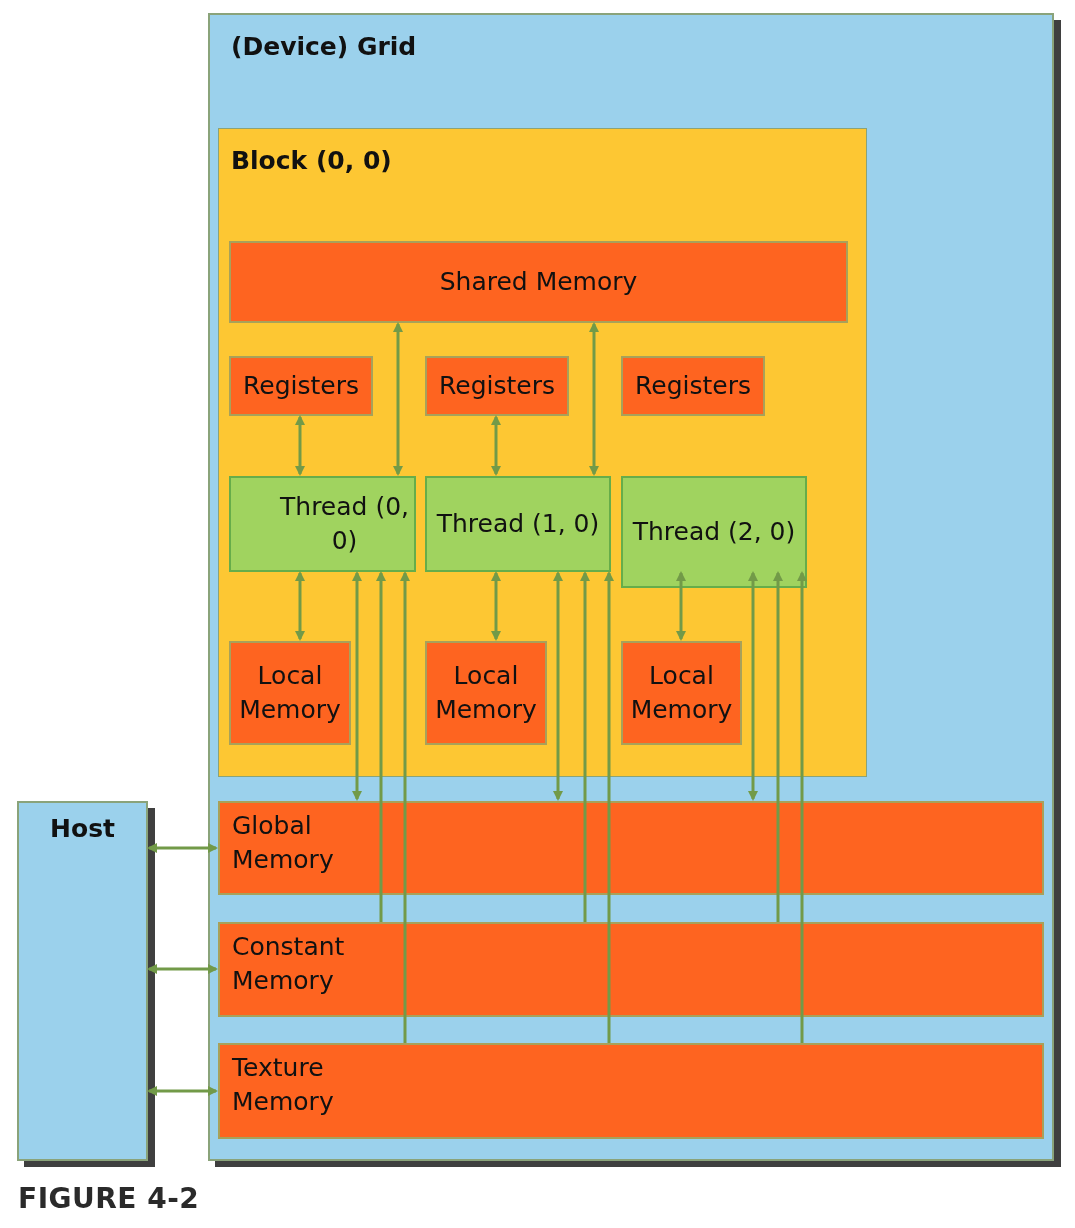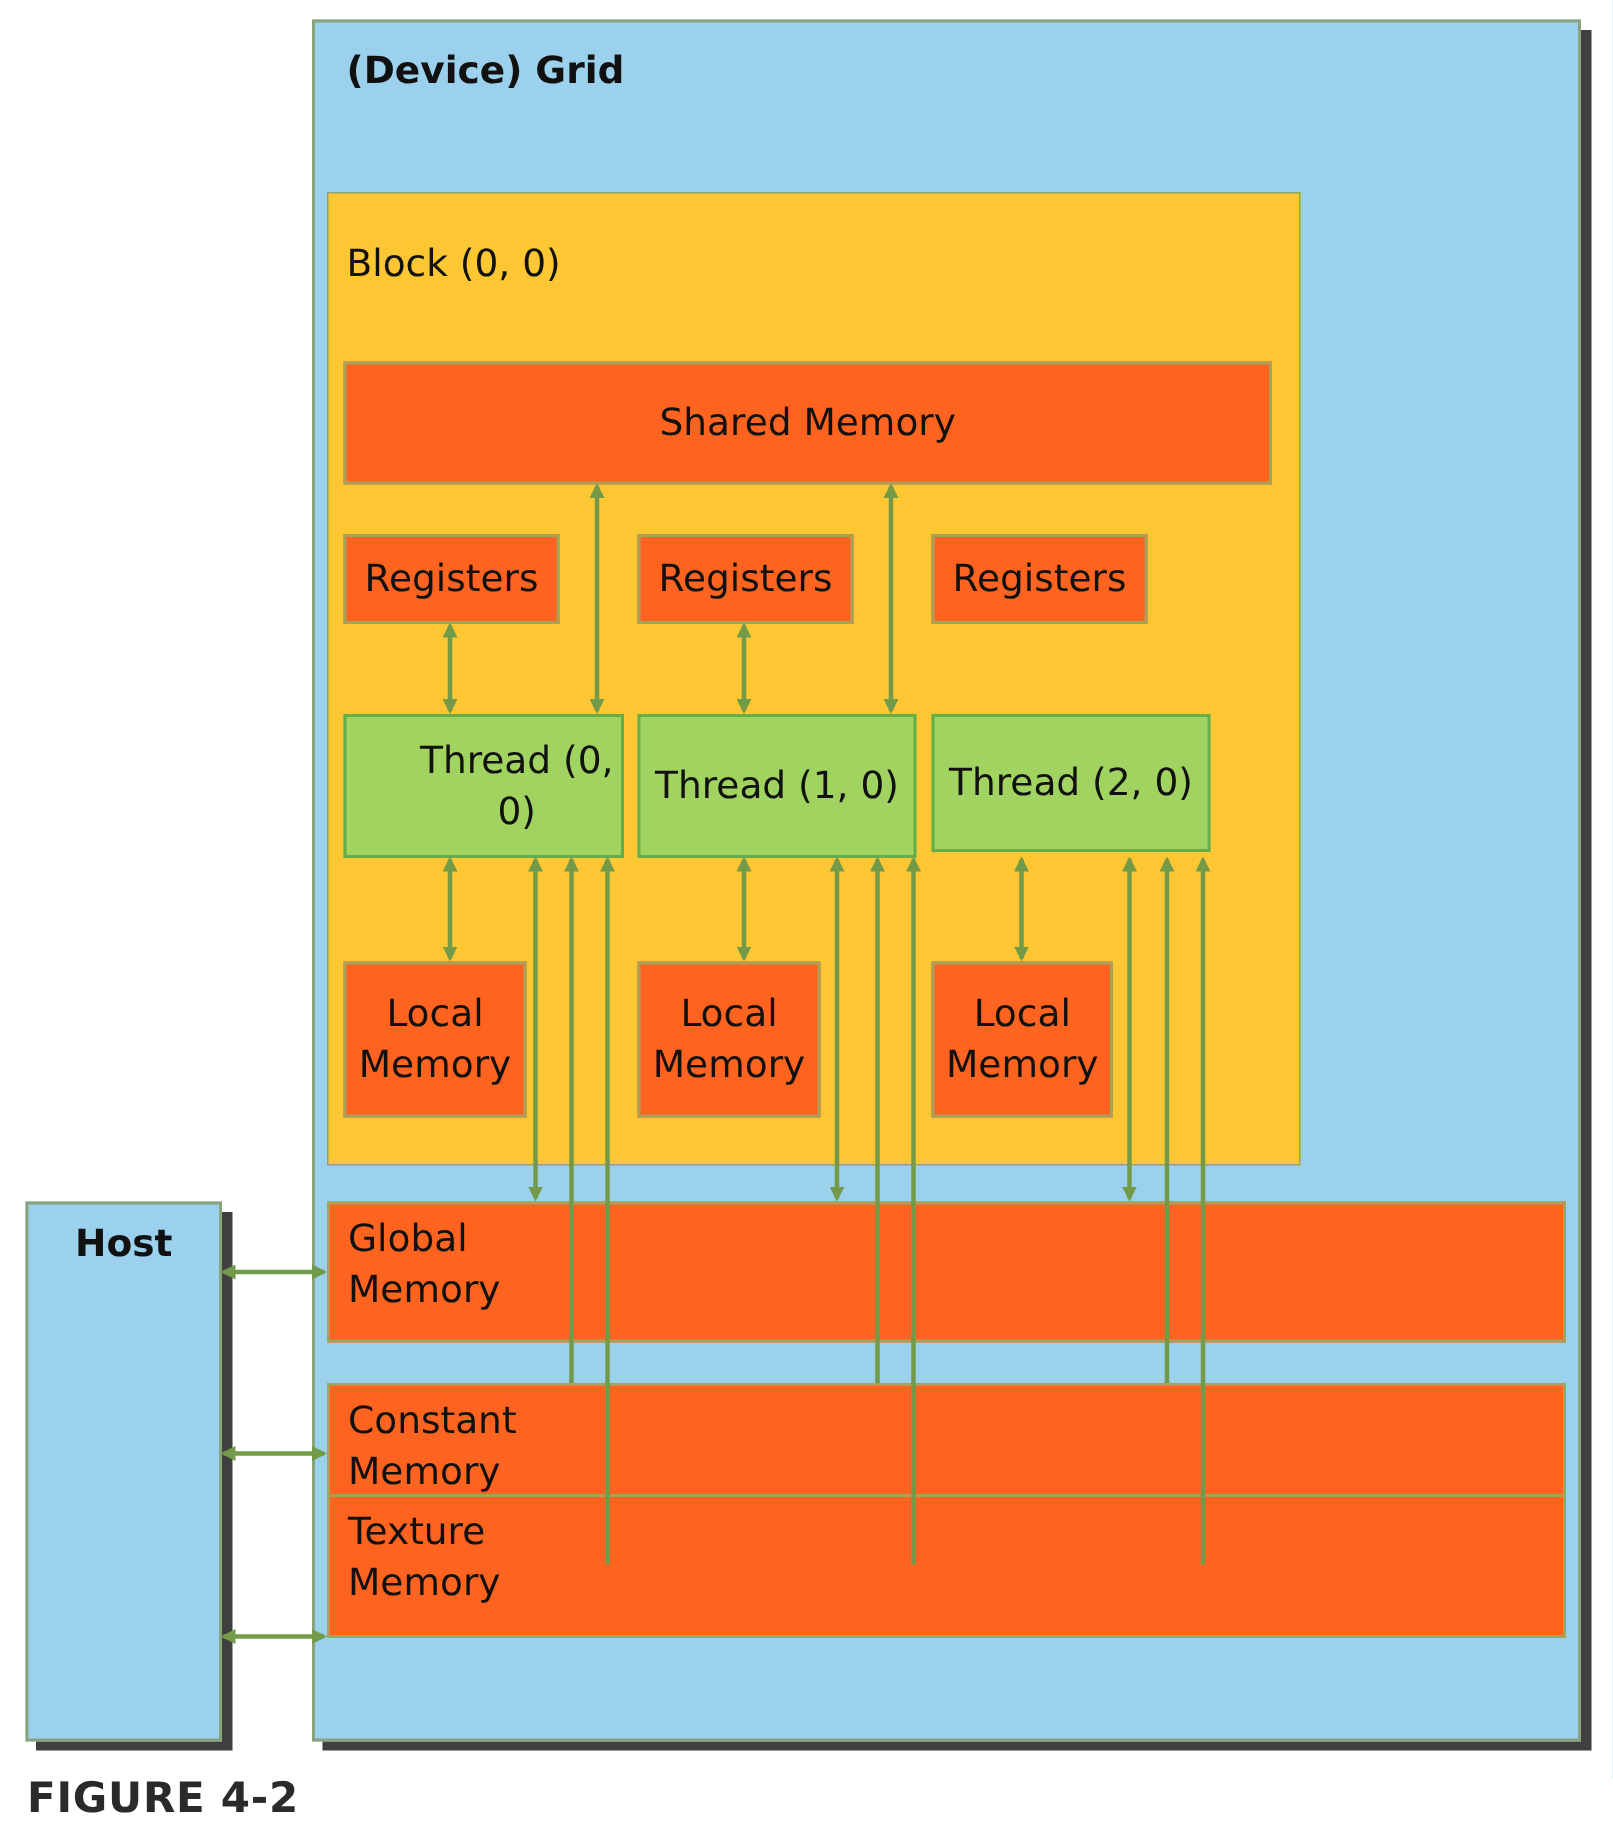--- a/index.html
+++ b/index.html
@@ -22,21 +22,21 @@
 <body>
 
 <div class="shadow" style="left:215px; top:20px; width:846px; height:1147px;"></div>
 <div class="shadow" style="left:24px; top:808px; width:131px; height:359px;"></div>
 
 <div class="box grid" style="left:208px; top:13px; width:846px; height:1148px;">
   <div class="lbl" style="left:21px; top:16px;font-weight:bold;">(Device) Grid</div>
 </div>
 
 <div class="box block" style="left:218px; top:128px; width:649px; height:649px;">
-  <div class="lbl" style="left:12px; top:31px;">Block (0, 0)</div>
+  <div class="lbl" style="left:12px; top:16px;font-weight:bold;">Block (0, 0)</div>
 </div>
 
 <div class="box mem center" style="left:229px; top:241px; width:619px; height:82px;">
   <span>Shared Memory</span>
 </div>
 
 <div class="box mem center" style="left:229px; top:356px; width:144px; height:60px;">
   <span>Registers</span>
 </div>
 <div class="box mem center" style="left:425px; top:356px; width:144px; height:60px;">
@@ -45,21 +45,21 @@
 <div class="box mem center" style="left:621px; top:356px; width:144px; height:60px;">
   <span>Registers</span>
 </div>
 
 <div class="box thread center" style="left:229px; top:476px; width:187px; height:96px;padding-left:44px;">
   <span>Thread (0, 0)</span>
 </div>
 <div class="box thread center" style="left:425px; top:476px; width:186px; height:96px;text-align:center;">
   <span>Thread (1, 0)</span>
 </div>
-<div class="box thread center" style="left:621px; top:476px; width:186px; height:92px;">
+<div class="box thread center" style="left:621px; top:476px; width:186px; height:112px;">
   <span>Thread (2, 0)</span>
 </div>
 
 <div class="box mem center" style="left:229px; top:641px; width:122px; height:104px; flex-direction:column;">
   <span>Local</span>
   <span>Memory</span>
 </div>
 <div class="box mem center" style="left:425px; top:641px; width:122px; height:104px; flex-direction:column;">
   <span>Local</span>
   <span>Memory</span>
@@ -70,21 +70,21 @@
 </div>
 
 <div class="box mem tl" style="left:218px; top:801px; width:826px; height:94px;">
   <div>Global</div>
   <div>Memory</div>
 </div>
 <div class="box mem tl" style="left:218px; top:922px; width:826px; height:95px;">
   <div>Constant</div>
   <div>Memory</div>
 </div>
-<div class="box mem tl" style="left:218px; top:996px; width:826px; height:96px;">
+<div class="box mem tl" style="left:218px; top:1043px; width:826px; height:96px;">
   <div>Texture</div>
   <div>Memory</div>
 </div>
 
 <div class="box host" style="left:17px; top:801px; width:131px; height:360px;">
   <div class="lbl" style="left:0; width:127px; text-align:center; top:10px;">Host</div>
 </div>
 
 <svg id="arrows" width="1075" height="1228" viewBox="0 0 1075 1228">
   <defs>

